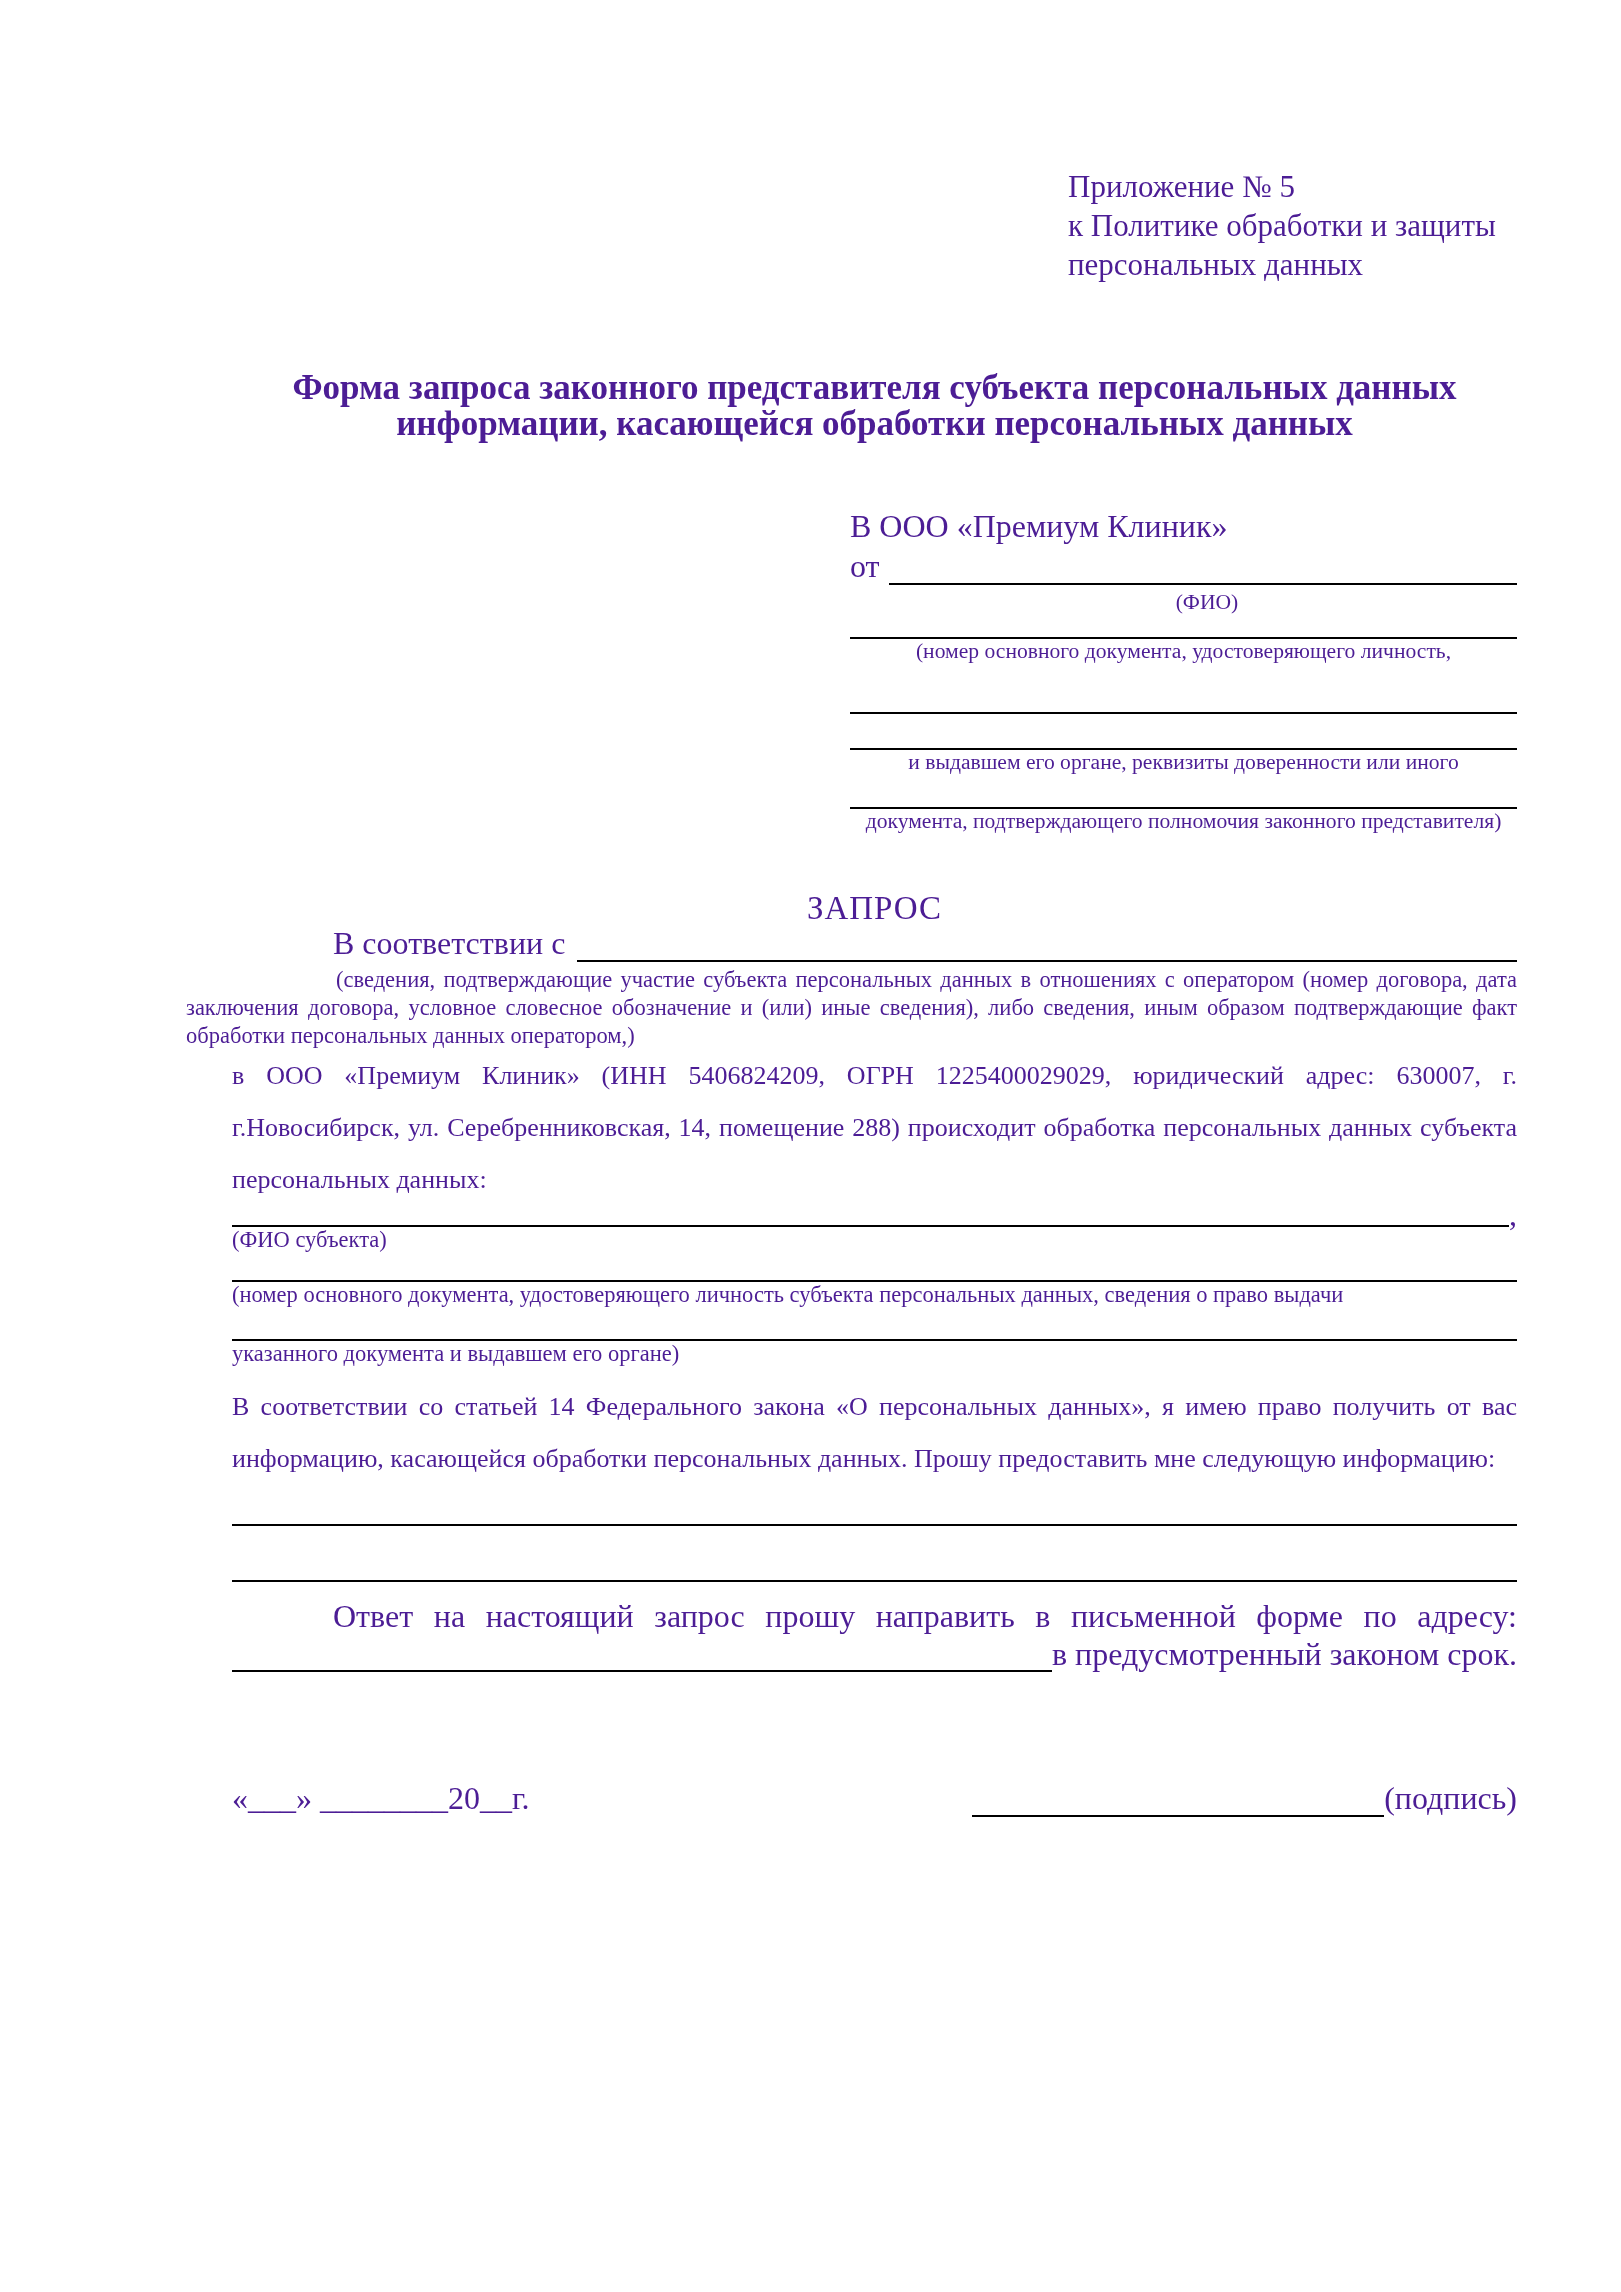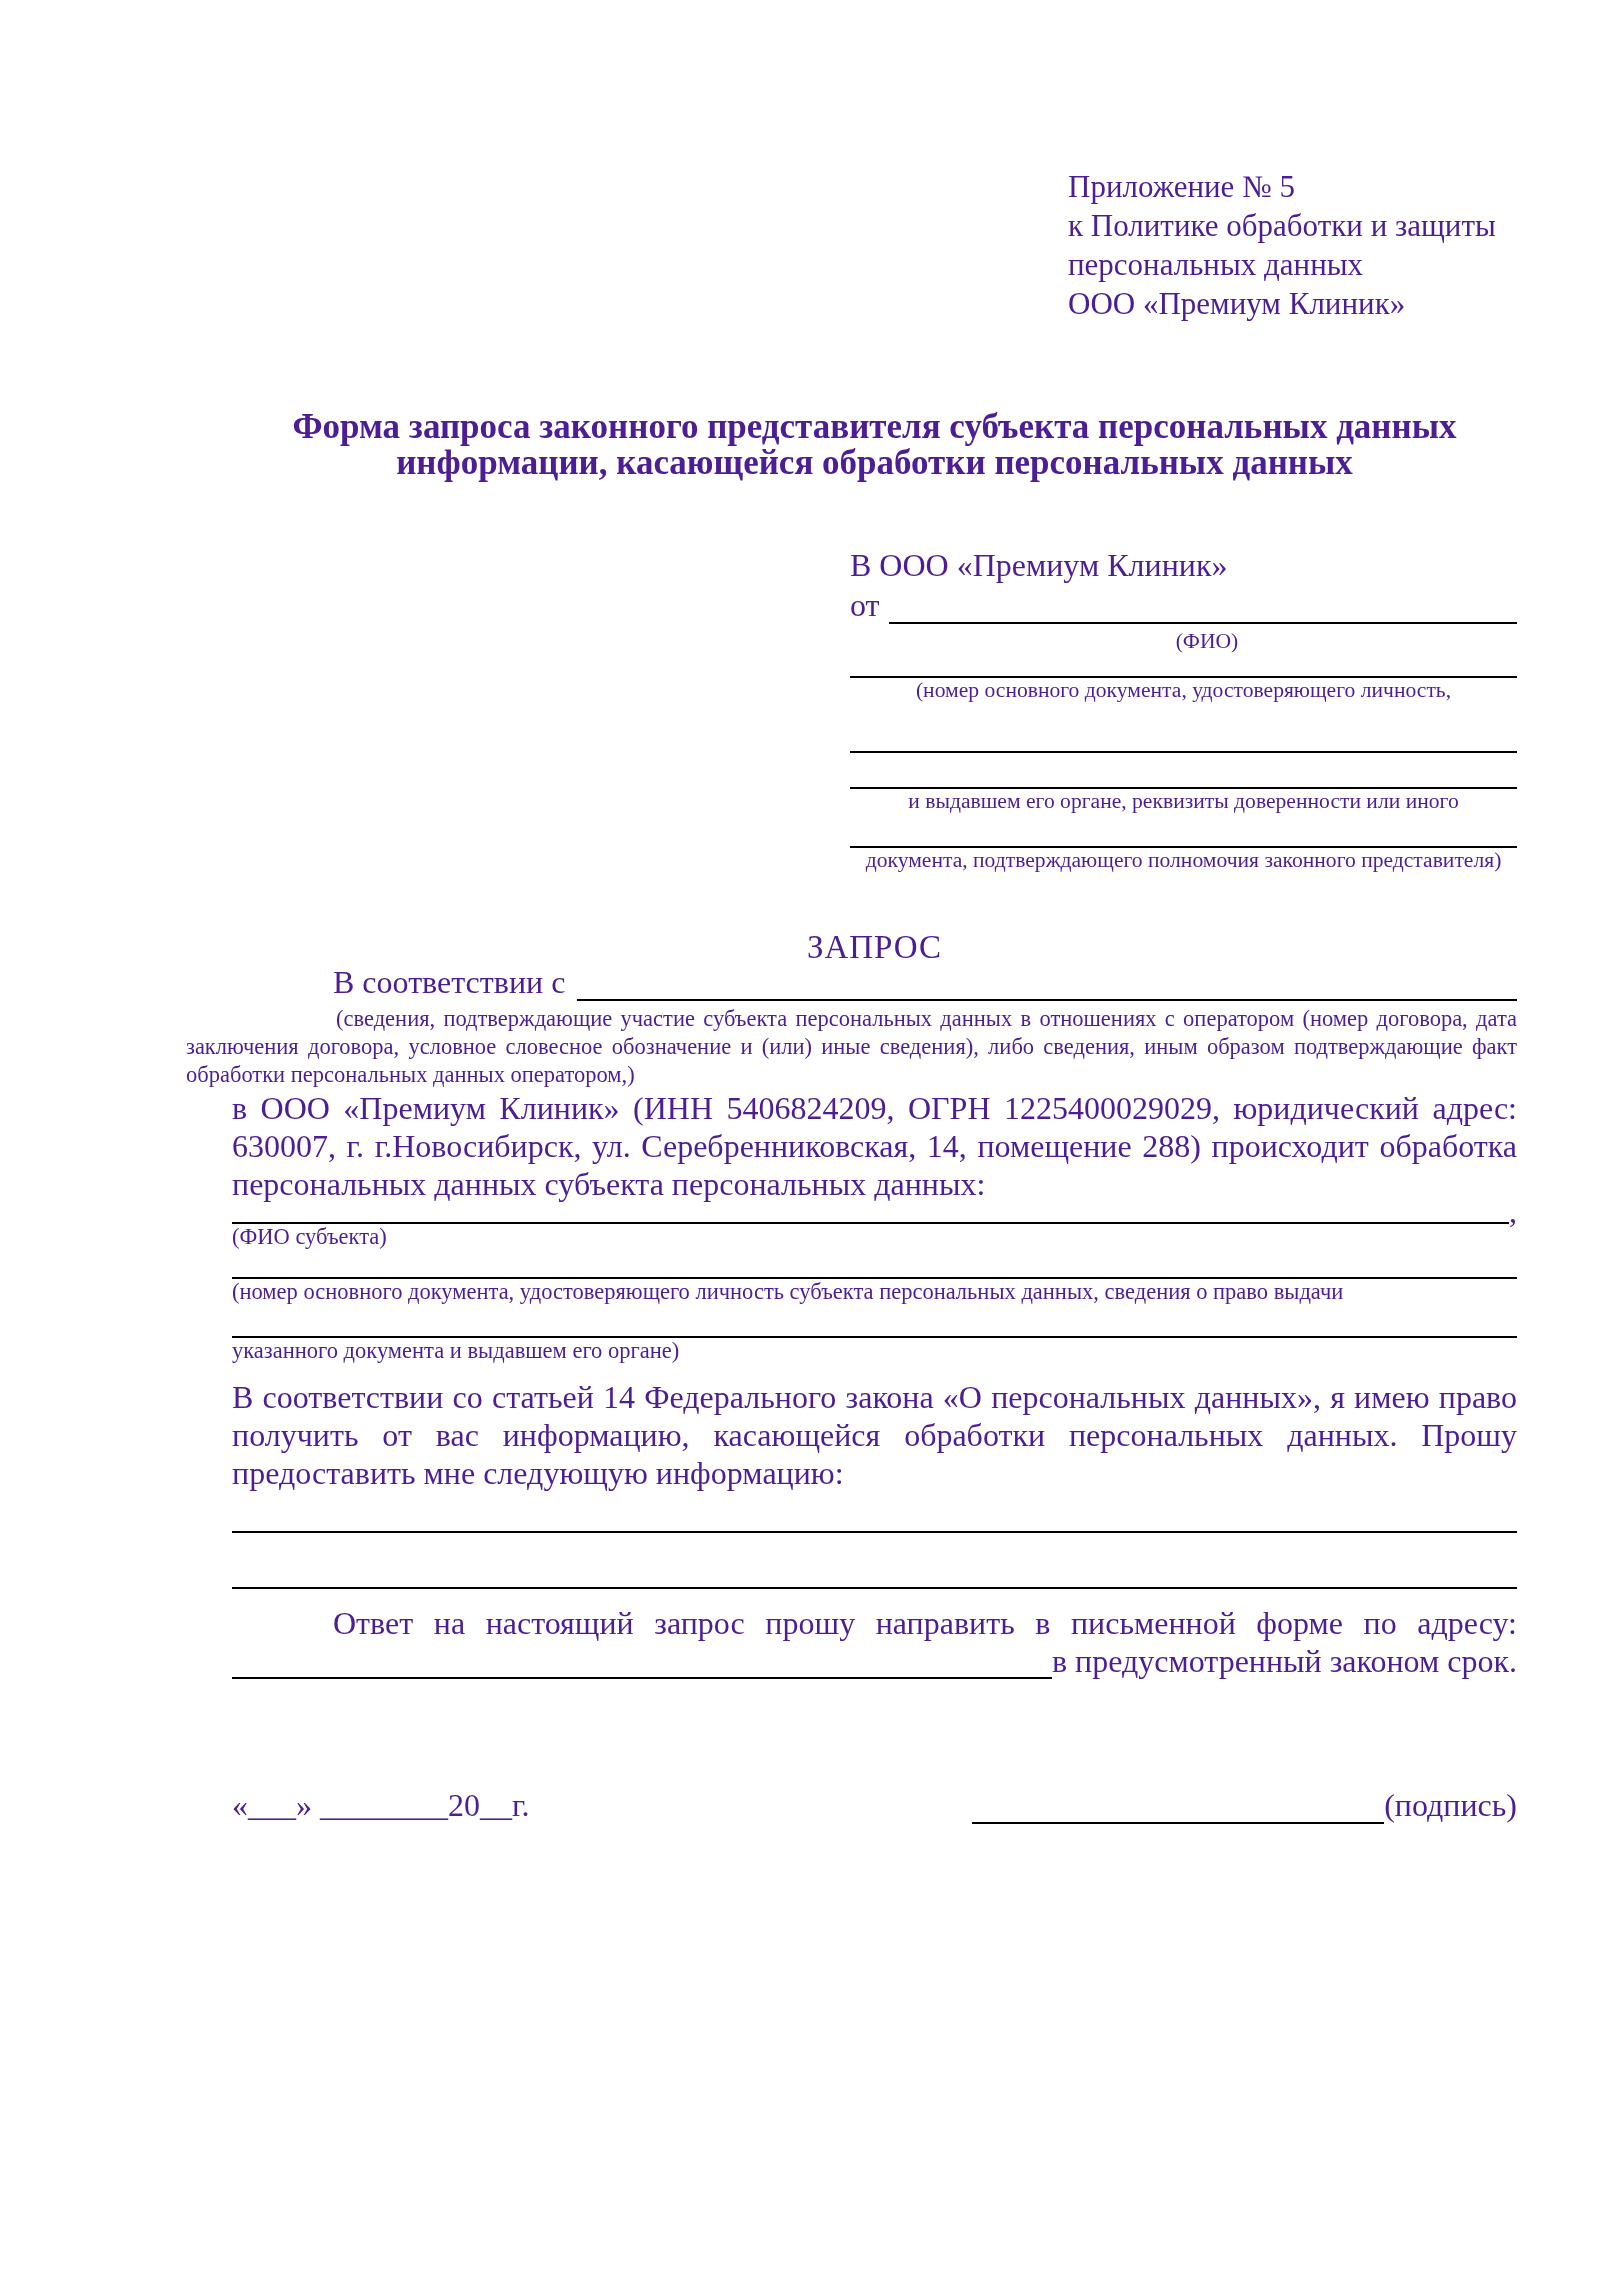--- a/index.html
+++ b/index.html
@@ -32,21 +32,21 @@
   .bl-a{height:21.6px;}
   .bl-b{height:48px;}
   .bl-c{height:34px;}
   .bl-d{height:31px;}
 
   
   .zapros{margin-top:56px;text-align:center;font-size:33px;line-height:37px;letter-spacing:1px;}
   .opening-row{display:flex;align-items:flex-end;height:35px;padding-left:101px;font-size:32px;white-space:nowrap;}
   .opening-row .uline{margin-left:11.8px;}
   .op-cap{margin-top:3.9px;margin-left:-46px;width:calc(100% + 46px);font-size:22.5px;line-height:28px;text-align:justify;text-indent:150px;}
-  .para{font-size:32px;line-height:38px;text-align:justify;}
+  .para{font-size:26px;line-height:52px;text-align:justify;}
   .subj-row{display:flex;align-items:flex-end;height:20.6px;font-size:32px;line-height:23.5px;}
   .cap-c{font-size:22.5px;line-height:25.5px;text-align:left;white-space:nowrap;}
   .bl-m1{height:27.4px;}
   .bl-m2{height:32px;}
   .law{margin-top:13.7px;}
   .hr1{margin-top:39px;}
   .hr2{margin-top:54px;}
   .reply1{margin-top:15.7px;font-size:32px;line-height:38px;text-align:justify;text-align-last:justify;text-indent:101px;}
   .reply2{display:flex;align-items:flex-end;height:37px;font-size:32px;line-height:35px;white-space:nowrap;}
 
@@ -60,21 +60,20 @@
 </head>
 <body>
 
 <div class="page">
   <div class="content">
 
     <div class="hdr">
       <div>Приложение № 5</div>
       <div>к Политике обработки и защиты</div>
       <div>персональных данных</div>
-      <div>ООО «Премиум Клиник»</div>
     </div>
 
     <div class="doc-title">Форма запроса законного представителя субъекта персональных данных информации, касающейся обработки персональных данных</div>
 
     <div class="addr">
       <div class="addr-to">В ООО «Премиум Клиник»</div>
       <div class="from-row">
         <span>от</span>
         <span class="uline"></span>
       </div>

